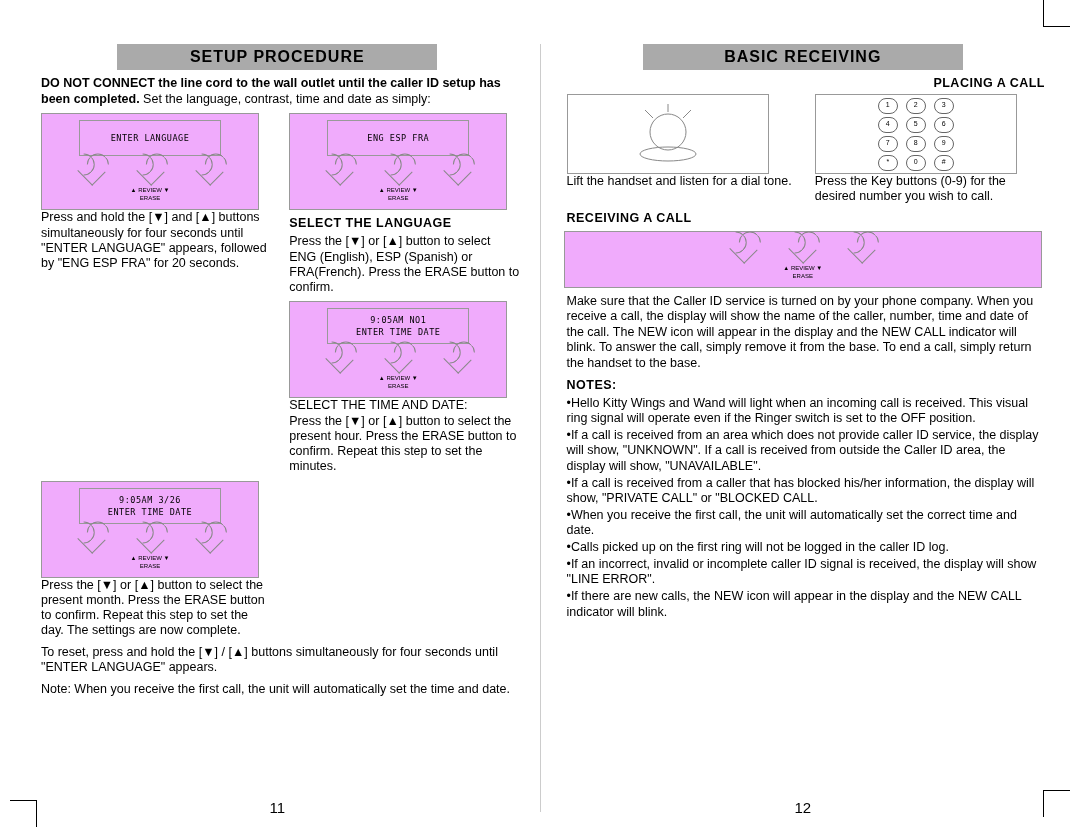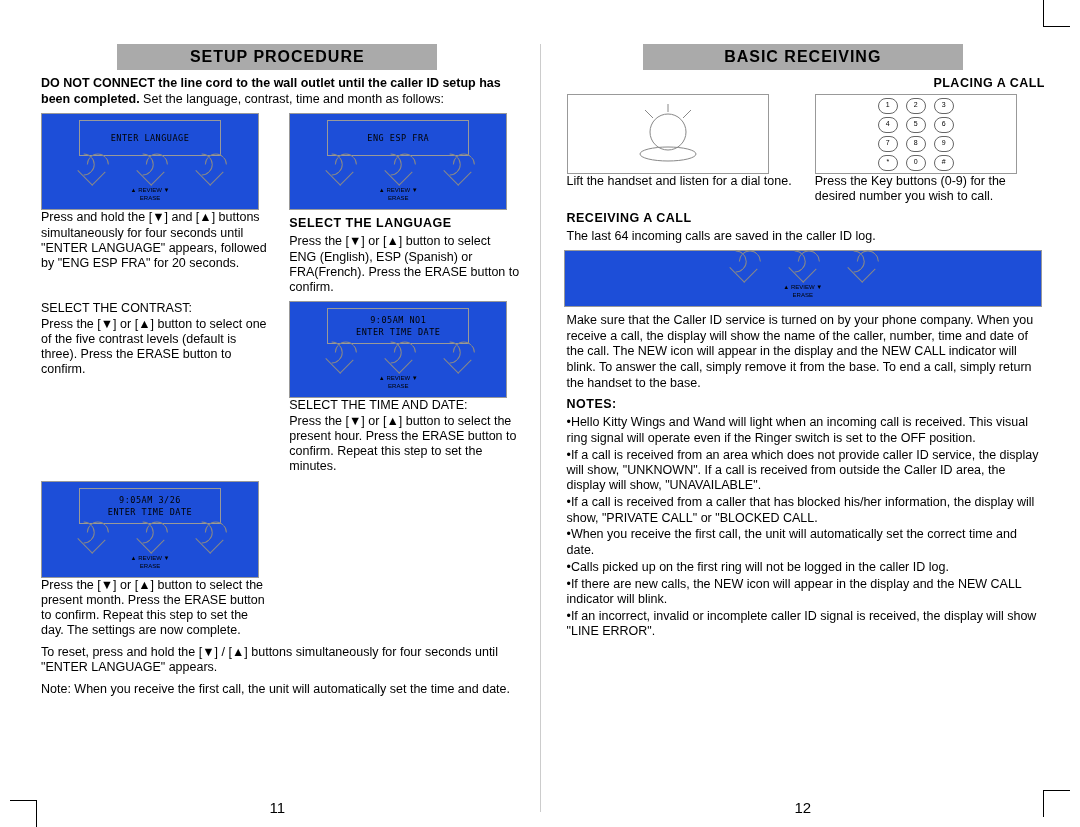--- a/index.html
+++ b/index.html
@@ -64,21 +64,21 @@
   .subhead  { font-weight: bold; margin-top: 6px; margin-bottom: 4px; letter-spacing: .5px;}
   .pagenum {
     position: absolute;
     bottom: -4px; left: 0; right: 0;
     text-align: center;
     font-size: 15px;
   }
   
   .device {
     border: 1px solid #999;
-    background: #1d4ed8;
+    background: #f0abfc;
     padding: 6px 8px 8px 8px;
     width: 200px;
     text-align: center;
   }
   .device .lcd {
     border: 1px solid #999;
     margin: 0 auto 6px auto;
     width: 140px;
     height: 34px;
     font-family: monospace;
@@ -143,21 +143,21 @@
 <div class="corner-tr"></div>
 <div class="corner-bl"></div>
 <div class="corner-br"></div>
 
 <div class="spread">
 
   <div class="page left">
     <div class="section-header">SETUP  PROCEDURE</div>
 
     <p class="instr">
-      <b>DO NOT CONNECT the line cord to the wall outlet until the caller ID setup has been completed.</b><span> Set the language, contrast, time and month as follows:</span>
+      <b>DO NOT CONNECT the line cord to the wall outlet until the caller ID setup has been completed.</b><span> Set the language, contrast, time and date as simply:</span>
     </p>
 
     <div class="two-col">
 
       <div>
         <div class="device">
           <div class="lcd">
             <div>ENTER LANGUAGE</div>
           </div>
           <div class="row">
@@ -185,24 +185,20 @@
           <div class="erase-row">ERASE</div>
         </div>
         <div class="subhead">SELECT THE LANGUAGE</div>
         <div class="caption">Press the [▼] or [▲] button to select ENG (English), ESP (Spanish) or FRA(French). Press the ERASE button to confirm.</div>
       </div>
     </div>
 
     <div class="two-col">
 
       <div>
-        <div class="caption">
-           <span>SELECT THE CONTRAST:</span><br>
-           <span>Press the [▼] or [▲] button to select one of the five contrast levels (default is three). Press the ERASE button to confirm.</span>
-        </div>
       </div>
 
       <div>
         <div class="device">
           <div class="lcd">
             <div>9:05AM  NO1</div>
             <div class="line2">ENTER TIME DATE</div>
           </div>
           <div class="row">
             <div class="heart"></div>
@@ -285,21 +281,20 @@
             <div class="kpbtn">*</div>
             <div class="kpbtn">0</div>
             <div class="kpbtn">#</div>
           </div>
         </div>
         <div class="caption">Press the Key buttons (0-9) for the desired number you wish to call.</div>
       </div>
     </div>
 
     <div class="subhead" style="margin-left:6px;">RECEIVING A CALL</div>
-    <p class="instr">The last 64 incoming calls are saved in the caller ID log.</p>
 
     <div class="device wide">
       <div class="row">
         <div class="heart"></div>
         <div class="heart"></div>
         <div class="heart"></div>
       </div>
       <div class="review-row">▲ REVIEW ▼</div>
       <div class="erase-row">ERASE</div>
     </div>
@@ -307,20 +302,20 @@
     <p class="instr">Make sure that the Caller ID service is turned on by your phone company. When you receive a call, the display will show the name of the caller, number, time and date of the call. The NEW icon will appear in the display and the NEW CALL indicator will blink. To answer the call, simply remove it from the base. To end a call, simply return the handset to the base.</p>
 
     <div class="subhead" style="margin-left:6px;">NOTES:</div>
     <div class="notes instr">
       <ul id="notes-ul">
           <li>Hello Kitty Wings and Wand will light when an incoming call is received. This visual ring signal will operate even if the Ringer switch is set to the OFF position.</li>
           <li>If a call is received from an area which does not provide caller ID service, the display will show,  "UNKNOWN". If a call is received from outside the Caller ID area, the display will show, "UNAVAILABLE".</li>
           <li>If a call is received from a caller that has blocked his/her information, the display will show, "PRIVATE CALL" or "BLOCKED CALL.</li>
           <li>When you receive the first call, the unit will automatically set the correct time and date.</li>
           <li>Calls picked up on the first ring will not be logged in the caller ID log.</li>
+          <li>If an incorrect, invalid or incomplete caller ID signal is received, the display will show "LINE ERROR".</li>
           <li>If there are new calls, the NEW icon will appear in the display and the NEW CALL indicator will blink.</li>
-          <li>If an incorrect, invalid or incomplete caller ID signal is received, the display will show "LINE ERROR".</li>
         </ul>
     </div>
 
     <div class="pagenum">12</div>
   </div>
 </div>
 
 </body></html>

